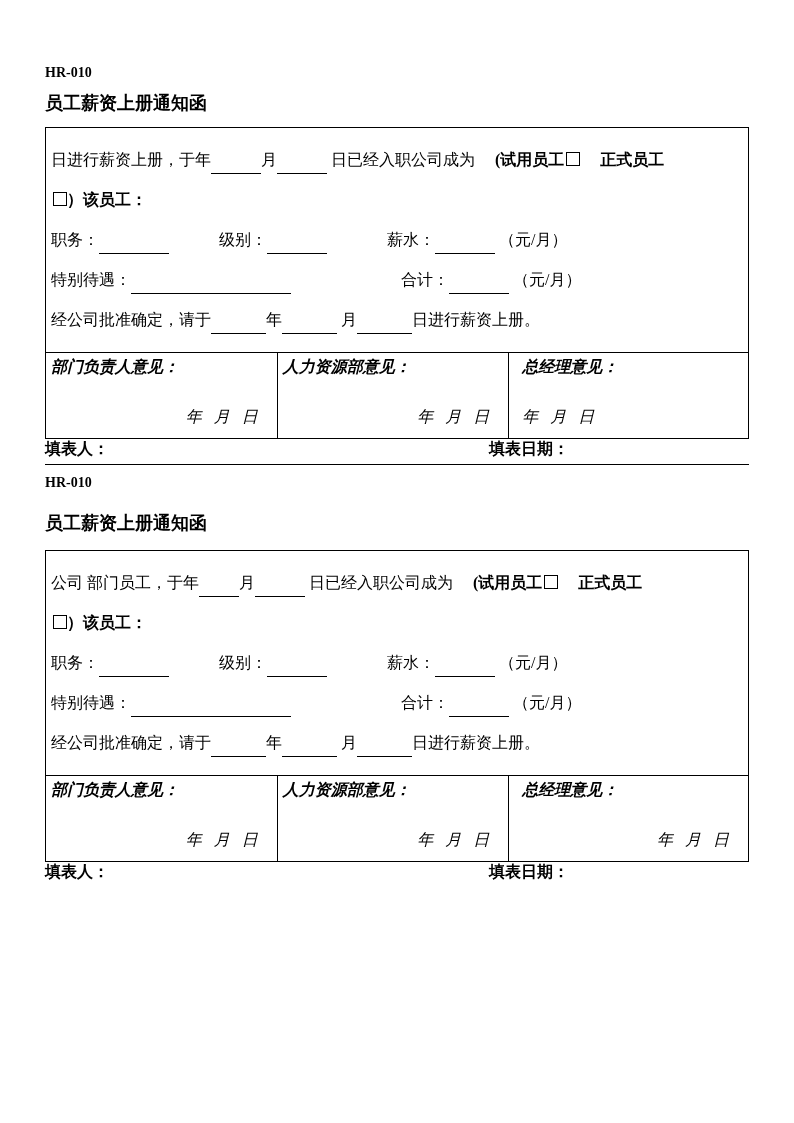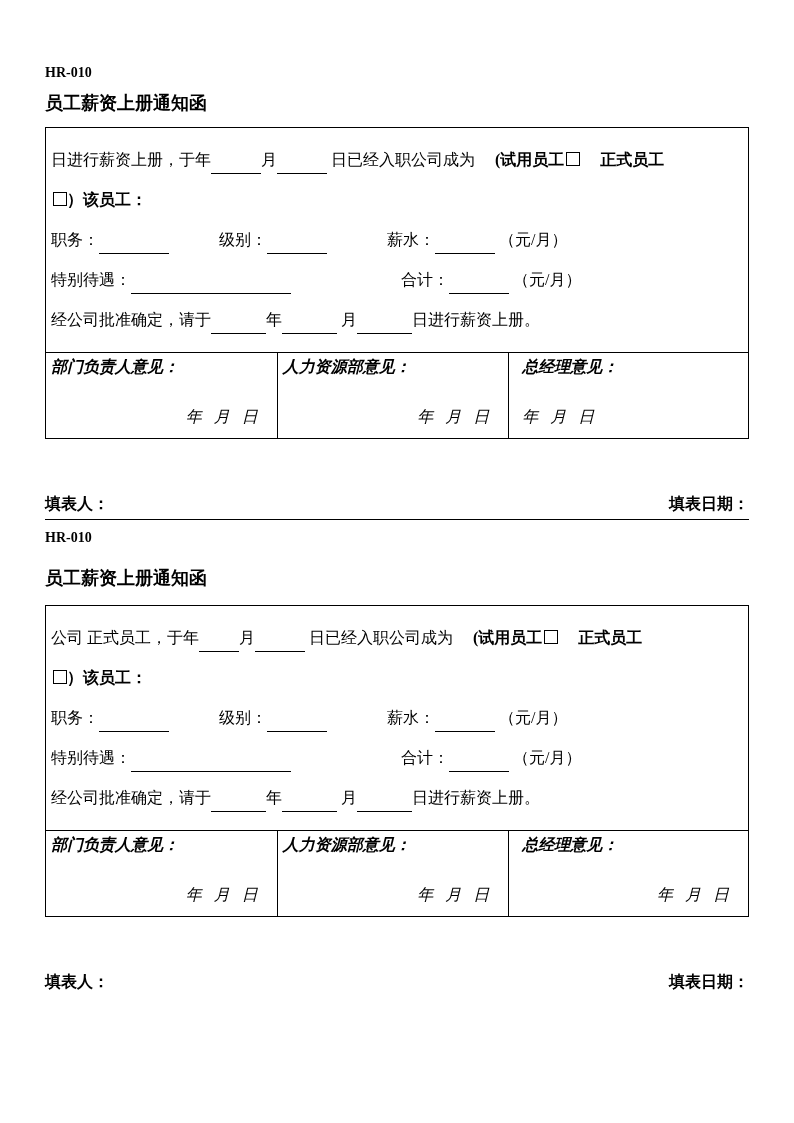--- a/index.html
+++ b/index.html
@@ -88,33 +88,31 @@
       font-size: 16px;
       font-weight: bold;
     }
     .approval-date {
       position: absolute;
       bottom: 10px;
       font-size: 16px;
       letter-spacing: 4px;
     }
     .footer-row {
-      margin-top: 55px;
       font-size: 16px;
       font-weight: bold;
       display: flex;
       border-bottom: 1px solid #000;
       padding-bottom: 4px;
     }
     .footer-left {
       flex: 1;
     }
     .footer-right {
       width: 260px;
-      text-align: right;
     }
     .spacer {
       display: inline-block;
     }
     .sp20 { width: 20px; }
     .sp50 { width: 50px; }
     .sp60 { width: 60px; }
   </style>
 </head>
 <body>
@@ -165,21 +163,21 @@
   </div>
 </div>
 
 <div class="form-section" style="margin-top:10px">
   <div class="form-code">HR-010</div>
   <div class="form-title" style="margin-top:20px;margin-bottom:15px">员工薪资上册通知函</div>
 
   <div class="main-box">
     <div class="content-area">
       <div class="line">
-        <span>公司 正式员工，于年</span><span class="blank w40"></span><span>月</span><span class="blank w50"></span>
+        <span>公司 部门员工，于年</span><span class="blank w40"></span><span>月</span><span class="blank w50"></span>
         <span>日已经入职公司成为</span><span class="spacer sp20"></span><span class="bold">(试用员工</span><span class="checkbox"></span><span class="spacer sp20"></span><span class="bold">正式员工</span>
       </div>
       <div class="line">
         <span class="checkbox"></span><span class="bold">）该员工：</span>
       </div>
       <div class="line">
         <span>职务：</span><span class="blank w70"></span><span class="spacer sp50"></span><span>级别：</span><span class="blank w60"></span><span class="spacer sp60"></span><span>薪水：</span><span class="blank w60"></span> <span>（元/月）</span>
       </div>
       <div class="line">
         <span>特别待遇：</span><span class="blank w160"></span><span class="spacer" style="width:110px"></span><span>合计：</span><span class="blank w60"></span> <span>（元/月）</span>

